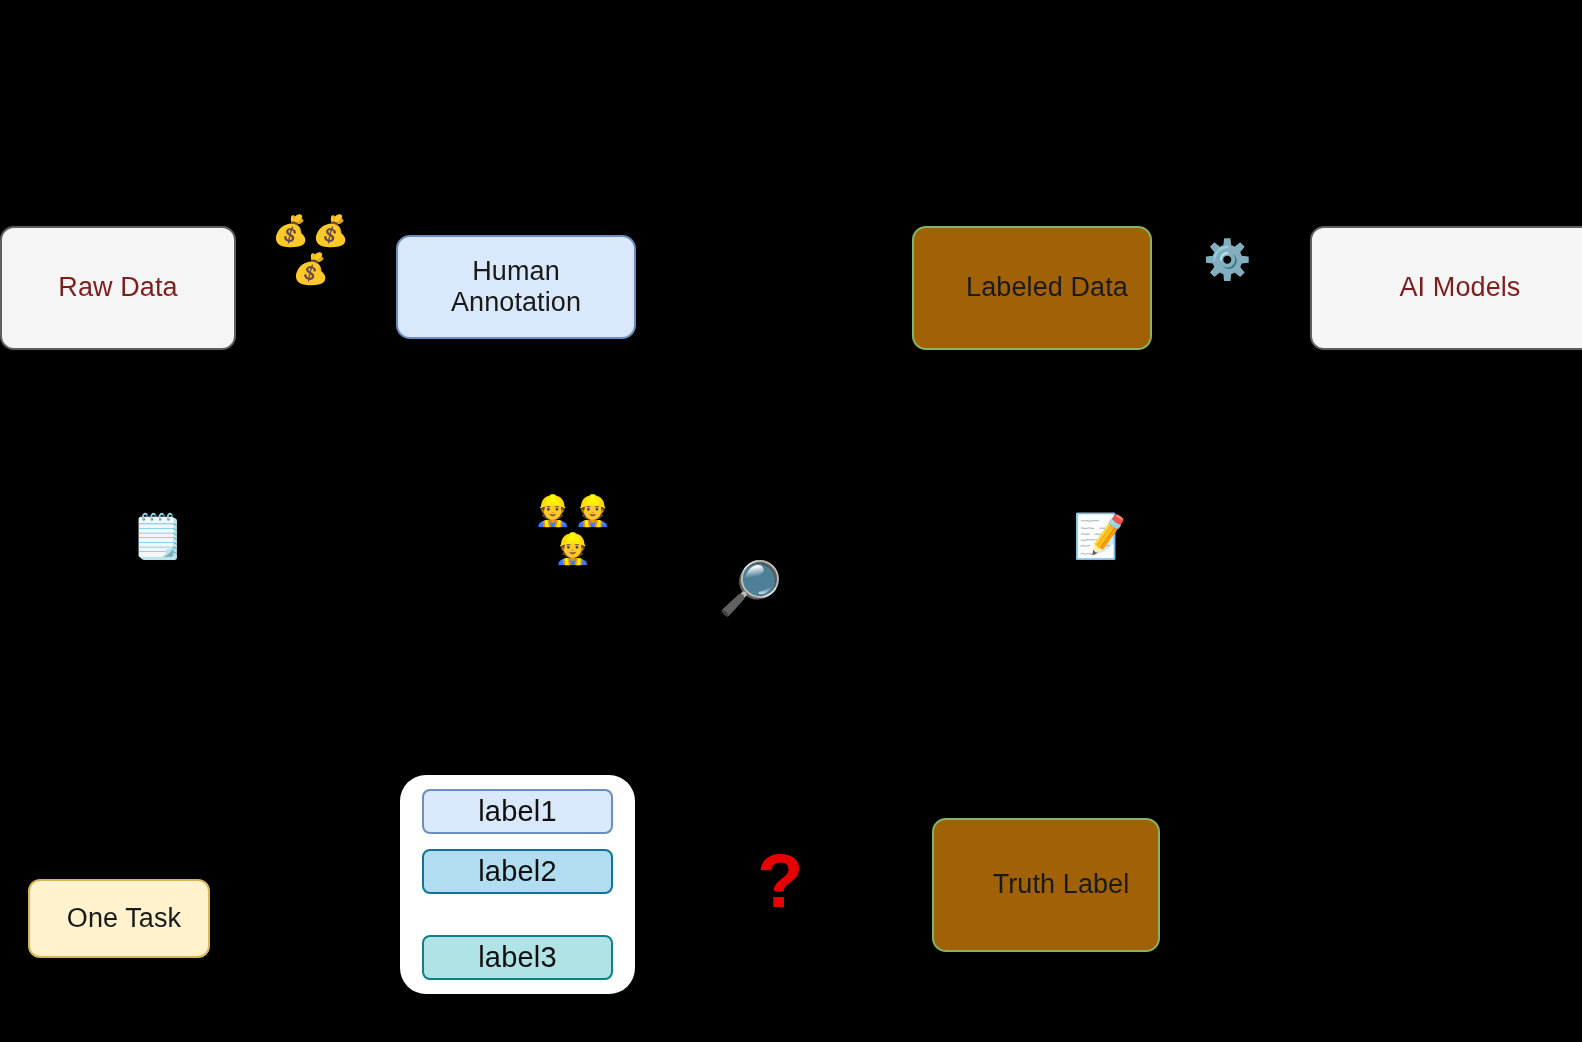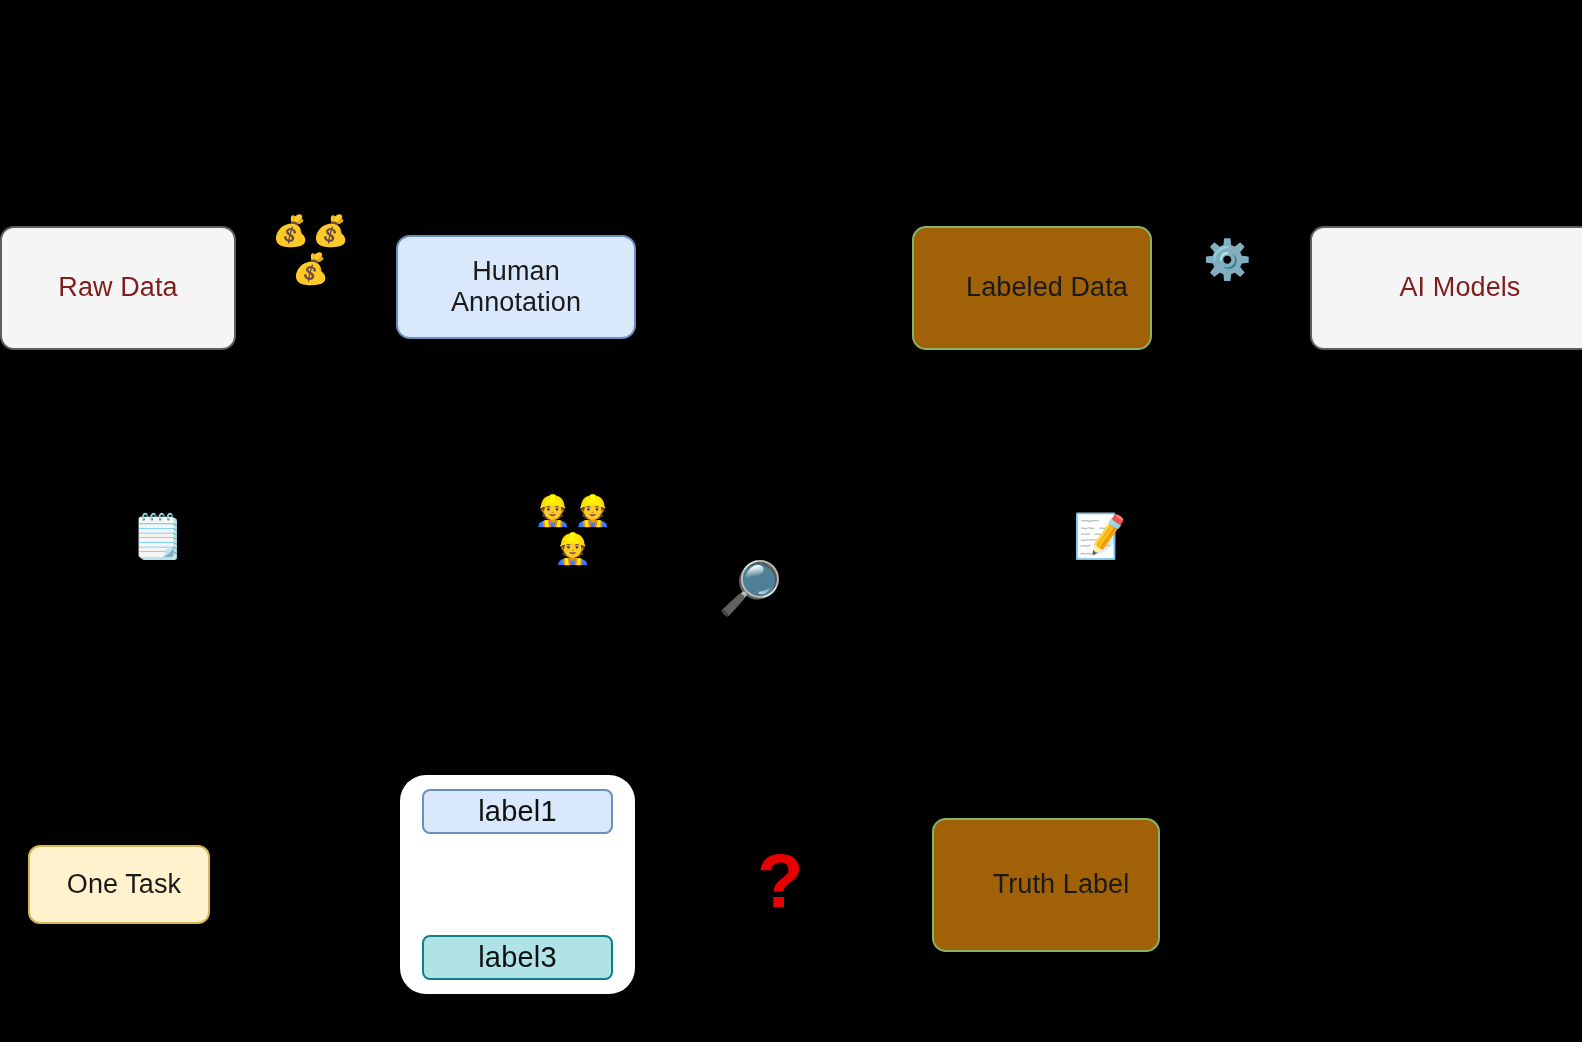--- a/index.html
+++ b/index.html
@@ -61,21 +61,21 @@
     border-color: #d6b656;
     border-radius: 12px;
     box-shadow: 2px 3px 4px rgba(0,0,0,0.5);
   }
 
   
   #node-raw-data        { left: 0px;    top: 226px; width: 236px; height: 124px; }
   #node-human-annot     { left: 396px;  top: 235px; width: 240px; height: 104px; }
   #node-labeled-data    { left: 912px;  top: 226px; width: 240px; height: 124px; }
   #node-ai-models       { left: 1310px; top: 226px; width: 300px; height: 124px; }
-  #node-one-task        { left: 28px;   top: 845px; width: 182px; height: 79px; padding-left: 20px; }
+  #node-one-task        { left: 28px;   top: 879px; width: 182px; height: 79px; padding-left: 20px; }
   #node-truth-label     { left: 932px;  top: 818px; width: 228px; height: 134px; }
 
   
   #label-card {
     position: absolute;
     left: 400px;
     top: 775px;
     width: 235px;
     height: 219px;
     box-sizing: border-box;
@@ -186,20 +186,23 @@
   <span class="emoji" id="memo-emoji">📝</span>
 
   <div class="node yellow" id="node-one-task">
     <span>One Task</span>
   </div>
 
   <div id="label-card">
     <div class="label-chip chip-1">
       <span>label1</span>
     </div>
+    <div class="label-chip chip-2">
+      <span>label2</span>
+    </div>
     <div class="label-chip chip-3">
       <span>label3</span>
     </div>
   </div>
 
   <span id="question-mark">?</span>
 
   <div class="node green" id="node-truth-label">
     <span>Truth Label</span>
   </div>

